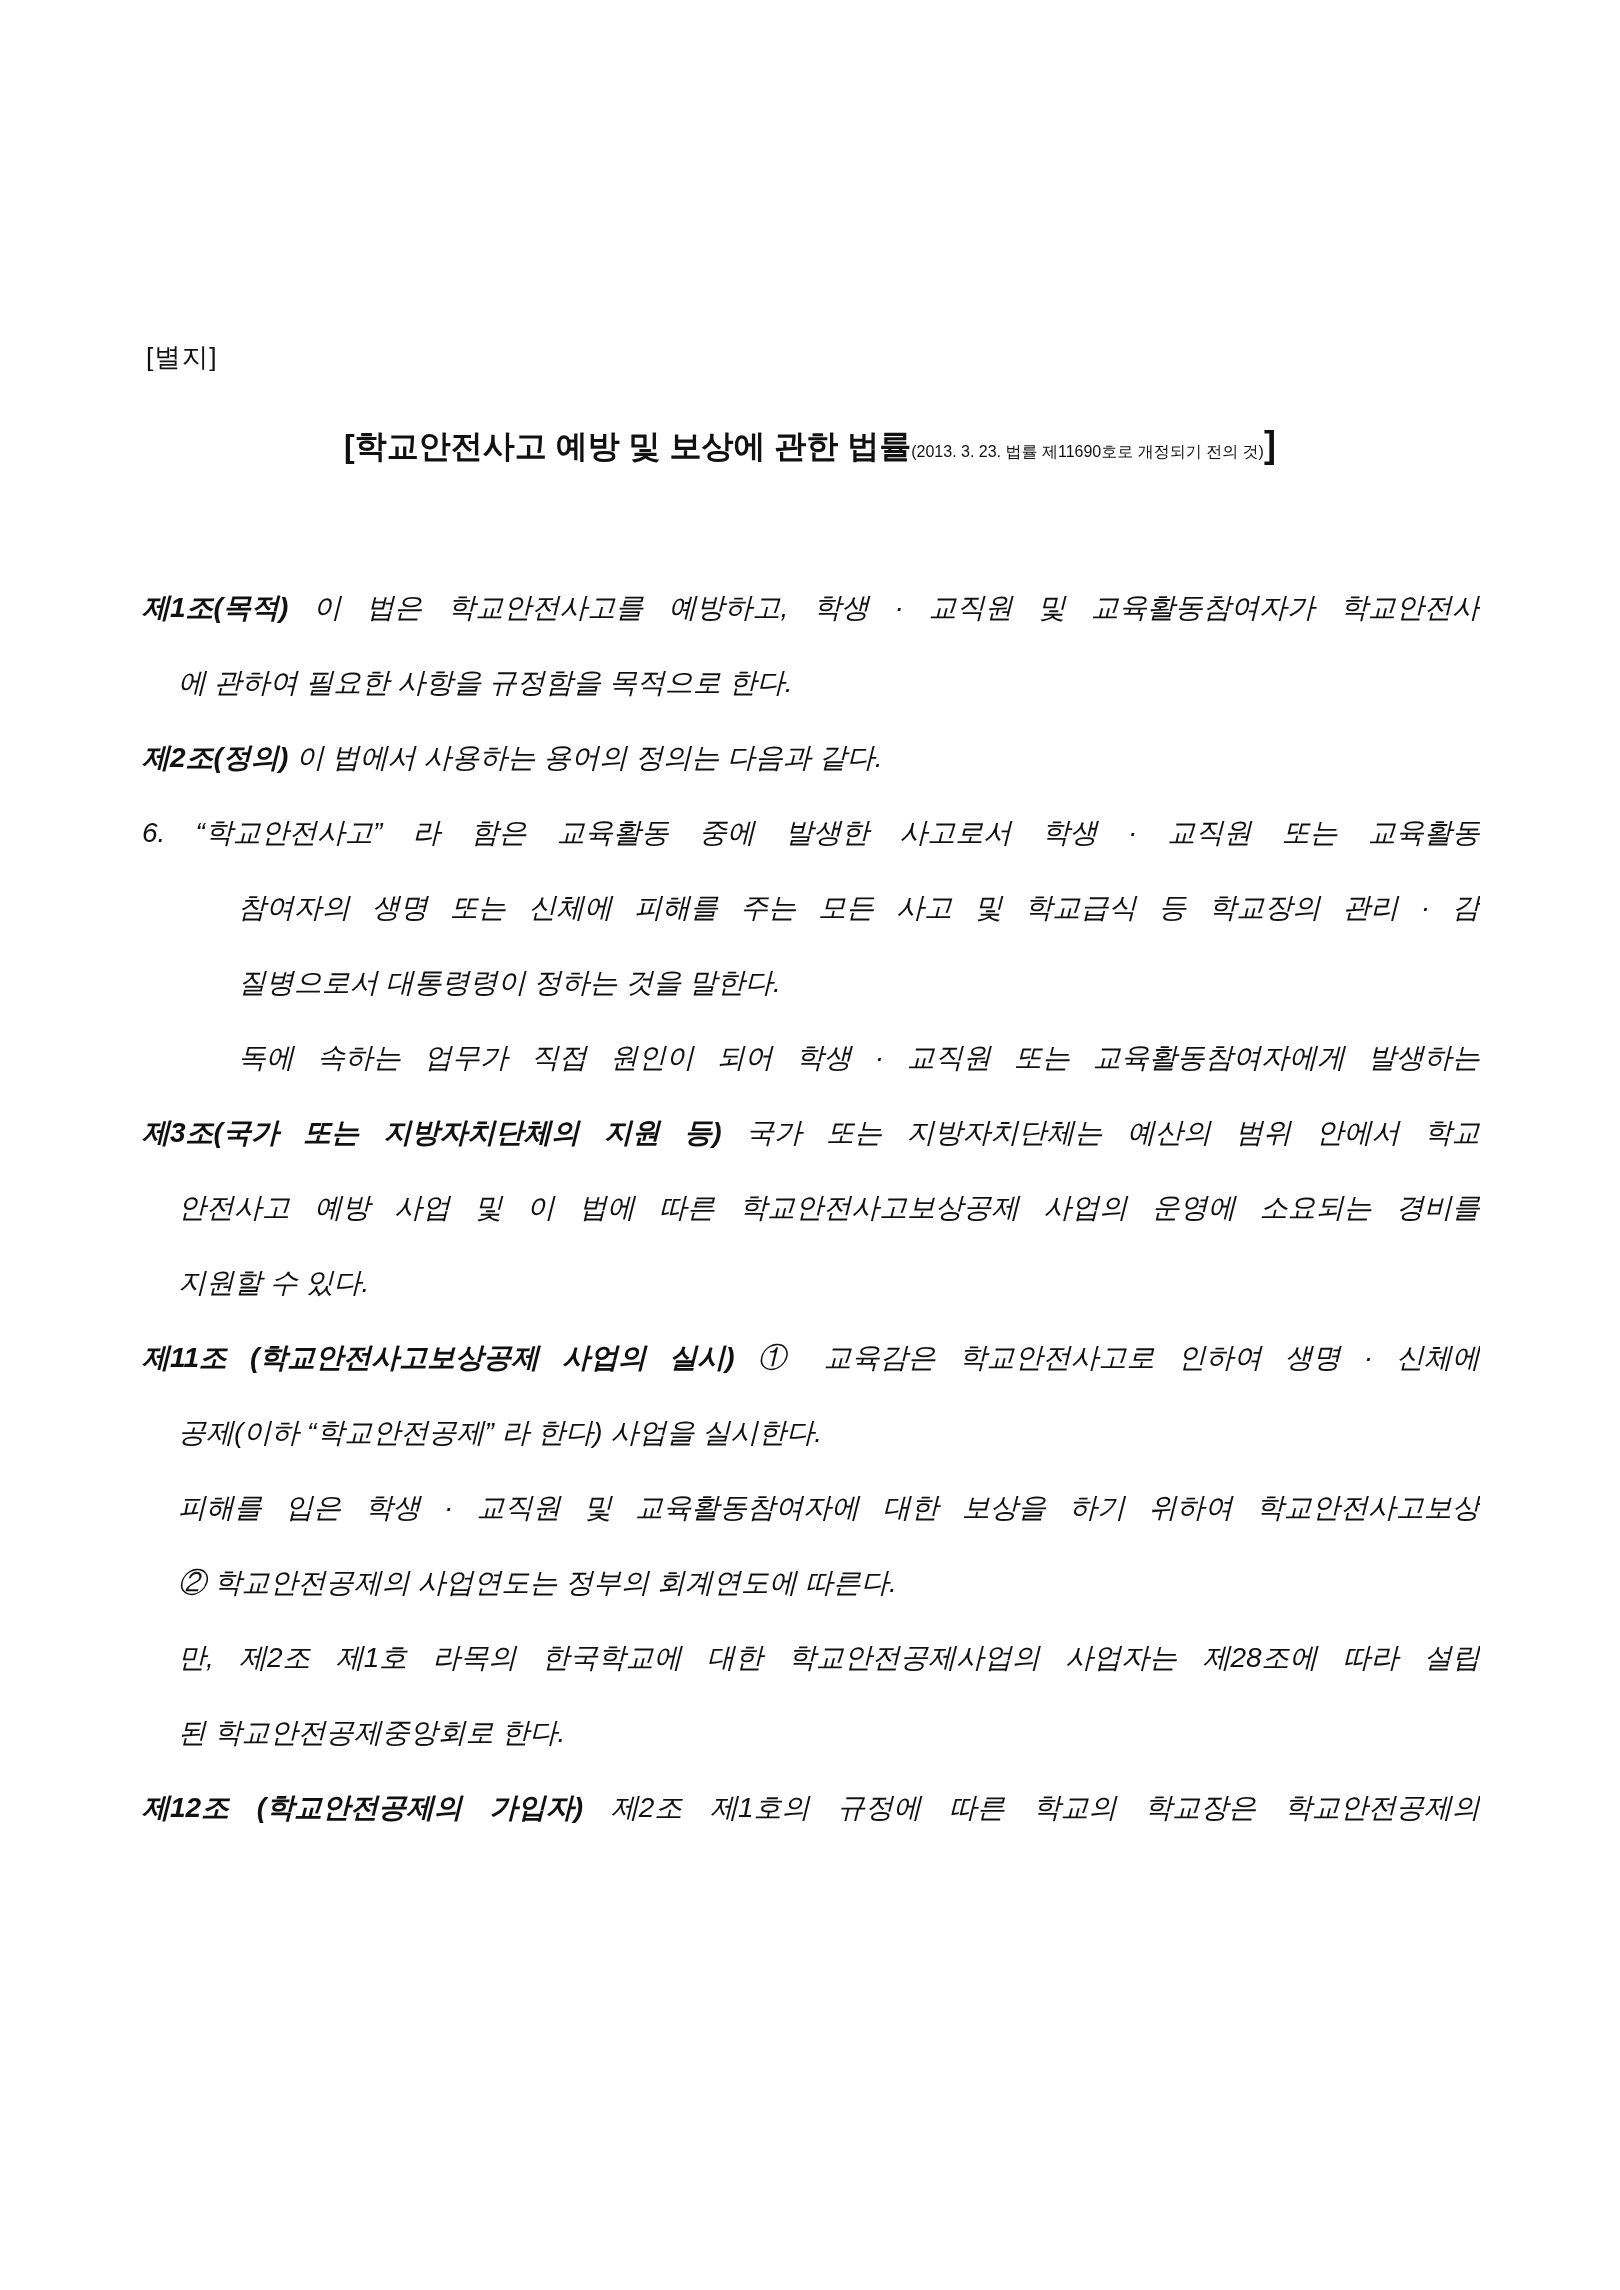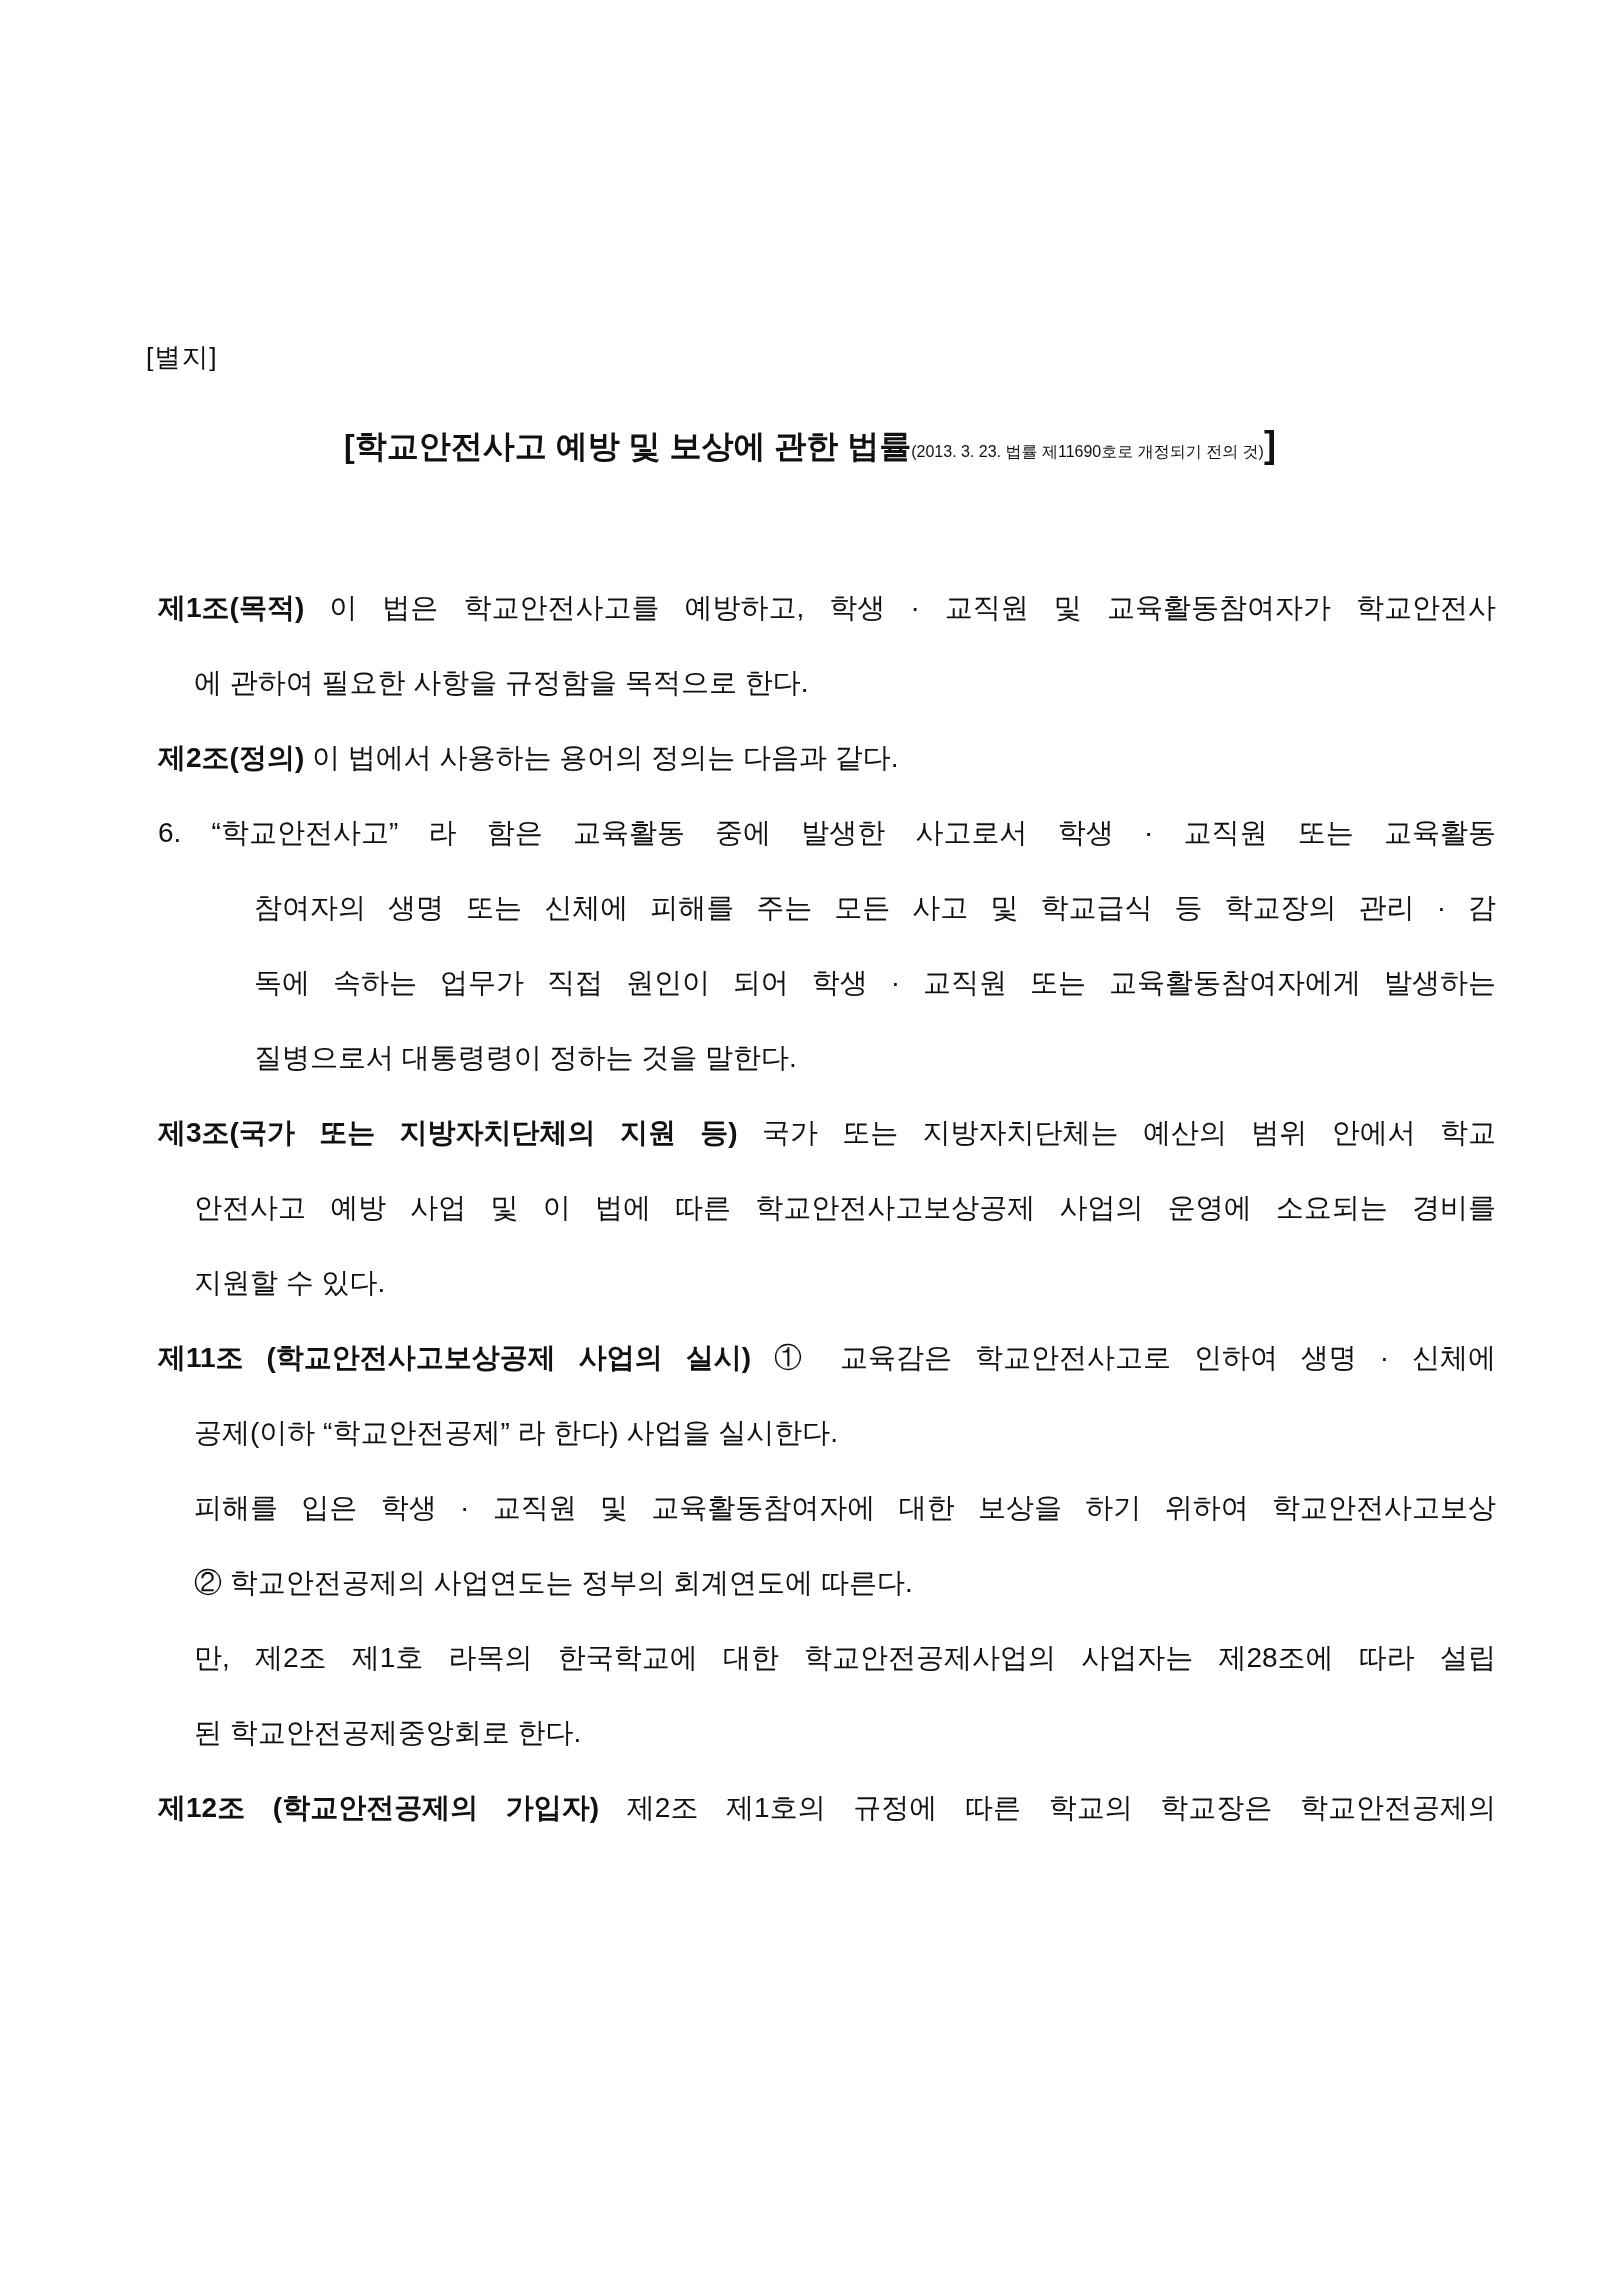--- a/index.html
+++ b/index.html
@@ -28,22 +28,23 @@
     width: 100%;
     text-align: center;
     white-space: nowrap;
   }
   .title-main  { font-size: 32px; font-weight: bold; }
   .title-sub   { font-size: 16px; font-weight: normal; }
   .title-close { font-size: 36px; font-weight: bold; }
 
   .body-text {
     position: absolute;
-    left: 158px; top: 570px;
+    left: 142px; top: 570px;
     width: 1338px;
+    font-style: italic;
   }
   .line {
     font-size: 28px;
     height: 75px;
     line-height: 75px;
     white-space: nowrap;
     overflow: visible;
   }
   .line.fill {
     white-space: normal;
@@ -67,22 +68,22 @@
   <div class="doc-title">
     <span class="title-main">[학교안전사고 예방 및 보상에 관한 법률</span><span class="title-sub">(2013. 3. 23. 법률 제11690호로 개정되기 전의 것)</span><span class="title-close">]</span>
   </div>
 
   <div class="body-text">
       <div class="line i-h fill"><span class="bh">제1조(목적)</span><span> 이 법은 학교안전사고를 예방하고, 학생 · 교직원 및 교육활동참여자가 학교안전사</span></div>
       <div class="line i-c"><span>에 관하여 필요한 사항을 규정함을 목적으로 한다.</span></div>
       <div class="line i-h"><span class="bh">제2조(정의)</span><span> 이 법에서 사용하는 용어의 정의는 다음과 같다.</span></div>
       <div class="line i-n fill"><span>6. “학교안전사고” 라 함은 교육활동 중에 발생한 사고로서 학생 · 교직원 또는 교육활동</span></div>
       <div class="line i-ic fill"><span>참여자의 생명 또는 신체에 피해를 주는 모든 사고 및 학교급식 등 학교장의 관리 · 감</span></div>
+      <div class="line i-ic"><span>질병으로서 대통령령이 정하는 것을 말한다.</span></div>
       <div class="line i-ic fill"><span>독에 속하는 업무가 직접 원인이 되어 학생 · 교직원 또는 교육활동참여자에게 발생하는</span></div>
-      <div class="line i-ic"><span>질병으로서 대통령령이 정하는 것을 말한다.</span></div>
       <div class="line i-h fill"><span class="bh">제3조(국가 또는 지방자치단체의 지원 등)</span><span> 국가 또는 지방자치단체는 예산의 범위 안에서 학교</span></div>
       <div class="line i-c fill"><span>안전사고 예방 사업 및 이 법에 따른 학교안전사고보상공제 사업의 운영에 소요되는 경비를</span></div>
       <div class="line i-c"><span>지원할 수 있다.</span></div>
       <div class="line i-h fill"><span class="bh">제11조 (학교안전사고보상공제 사업의 실시)</span><span> ① 교육감은 학교안전사고로 인하여 생명 · 신체에</span></div>
       <div class="line i-c"><span>공제(이하  “학교안전공제” 라 한다) 사업을 실시한다.</span></div>
       <div class="line i-c fill"><span>피해를 입은 학생 · 교직원 및 교육활동참여자에 대한 보상을 하기 위하여 학교안전사고보상</span></div>
       <div class="line i-c"><span>② 학교안전공제의 사업연도는 정부의 회계연도에 따른다.</span></div>
       <div class="line i-c fill"><span>만, 제2조 제1호 라목의 한국학교에 대한 학교안전공제사업의 사업자는 제28조에 따라 설립</span></div>
       <div class="line i-c"><span>된 학교안전공제중앙회로 한다.</span></div>
       <div class="line i-h fill"><span class="bh">제12조 (학교안전공제의 가입자)</span><span> 제2조 제1호의 규정에 따른 학교의 학교장은 학교안전공제의</span></div>

